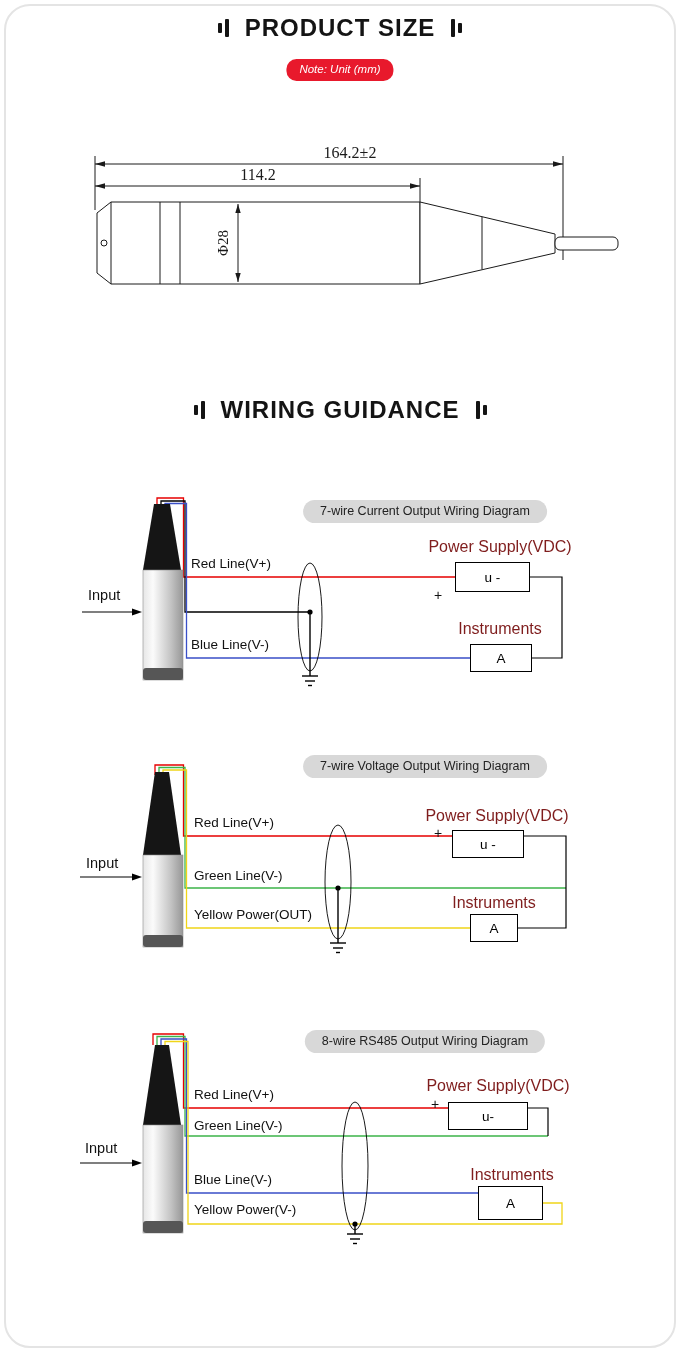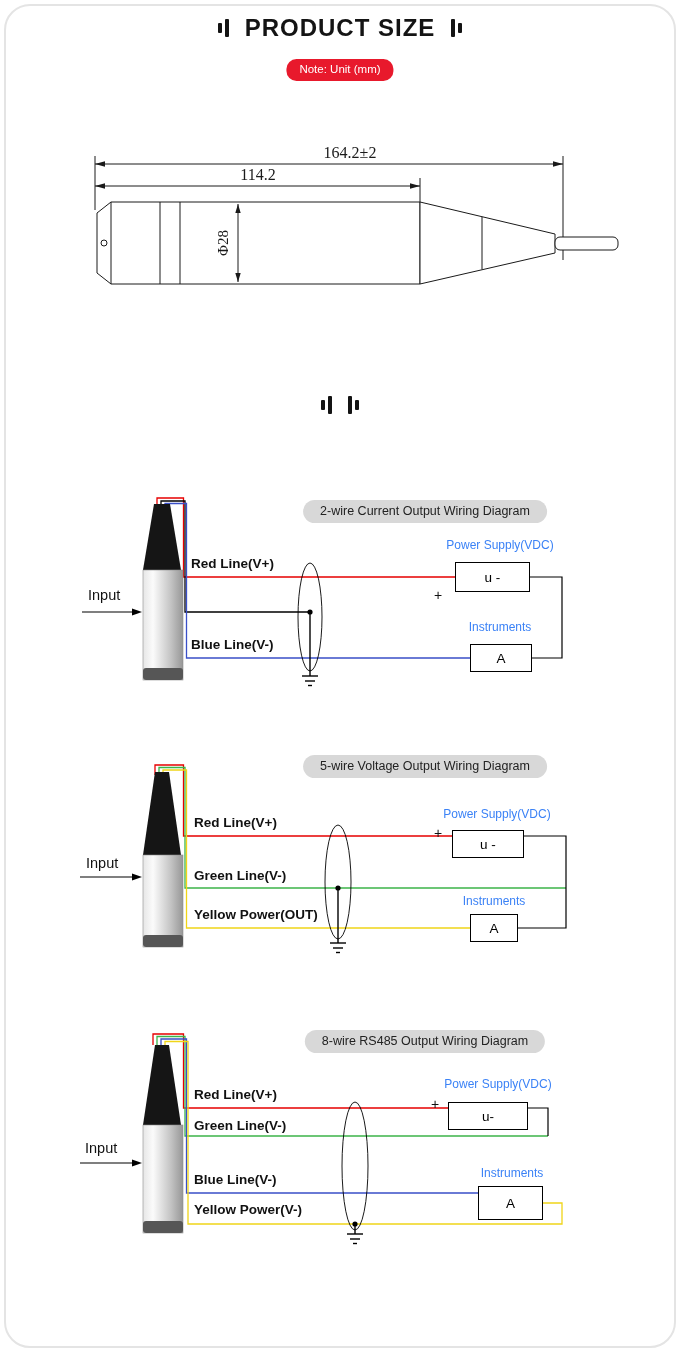--- a/index.html
+++ b/index.html
@@ -13,33 +13,33 @@
 
   .section-title { position:absolute; left:0; width:100%; display:flex; align-items:center; justify-content:center; gap:16px; }
   .title-text { font-size:24px; font-weight:bold; letter-spacing:1px; color:#141414; }
   .bars { display:flex; align-items:center; gap:3px; }
   .bar-s { width:4px; height:10px; background:#141414; border-radius:1px; }
   .bar-t { width:4px; height:18px; background:#141414; border-radius:1px; }
 
   .note-badge {
     position:absolute; top:59px; left:50%; transform:translateX(-50%);
     background:#e8192c; color:#fff; font-size:11.5px; line-height:1;
-    padding:5px 13px; border-radius:10px; white-space:nowrap;
+    padding:5px 13px; border-radius:10px; white-space:nowrap;font-style:italic;
   }
 
   .diagram { position:absolute; left:0; width:680px; }
   .diagram svg { position:absolute; left:0; top:0; }
 
   .pill {
     position:absolute; left:425px; transform:translateX(-50%);
     background:#d8d8d8; color:#222; font-size:12.5px; line-height:1;
     padding:5px 17px; border-radius:12px; white-space:nowrap; z-index:3;
   }
-  .wire-label { position:absolute; font-size:13.5px; color:#111; white-space:nowrap; z-index:3;font-weight:bold; }
-  .dev-label  { position:absolute; transform:translateX(-50%); font-size:12px; color:#3b82f6; white-space:nowrap; z-index:3; }
+  .wire-label { position:absolute; font-size:13.5px; color:#111; white-space:nowrap; z-index:3; }
+  .dev-label  { position:absolute; transform:translateX(-50%); font-size:16px; color:#7f1d1d; white-space:nowrap; z-index:3; }
   .input-label{ position:absolute; font-size:14.5px; color:#111; z-index:3; }
   .plus       { position:absolute; font-size:14px; color:#111; z-index:3; }
   .circuit-box{
     position:absolute; border:1.2px solid #000; background:#fff; z-index:2;
     display:flex; align-items:center; justify-content:center; font-size:13.5px; color:#000;
   }
 </style>
 </head>
 <body>
 
@@ -104,20 +104,21 @@
     <polygon points="238,162 235.3,153 240.7,153" fill="#1a1a1a"></polygon>
     <text transform="translate(228,123) rotate(-90)" text-anchor="middle" font-family="Liberation Serif, serif" font-size="15" fill="#1a1a1a">Φ28</text>
   </g>
 </svg>
 
 <div class="section-title" style="top:396px">
   <span class="bars">
       <span class="bar-s"></span>
       <span class="bar-t"></span>
     </span>
+  <span class="title-text">WIRING GUIDANCE</span>
   <span class="bars">
       <span class="bar-t"></span>
       <span class="bar-s"></span>
     </span>
 </div>
 
 <div class="diagram" style="top:490px;height:230px">
   <svg width="680" height="230" viewBox="0 0 680 230">
     <polyline points="157,17 157,8 183.5,8 183.5,87 470,87" stroke="#e60000" fill="none" stroke-width="1.3"></polyline>
     <polyline points="161,17 161,11 185,11 185,122 310,122" stroke="#000" fill="none" stroke-width="1.3"></polyline>
@@ -134,21 +135,21 @@
     </g>
     <ellipse cx="310" cy="127" rx="12" ry="54" fill="none" stroke="#000" stroke-width="0.9"></ellipse>
     <g stroke="#000" stroke-width="1.4">
       <circle cx="310" cy="122" r="2.6" fill="#000" stroke="none"></circle>
       <line x1="310" y1="122" x2="310" y2="186"></line>
       <line x1="302" y1="186" x2="318" y2="186"></line>
       <line x1="305" y1="191" x2="315" y2="191"></line>
       <line x1="308" y1="195.5" x2="312" y2="195.5"></line>
     </g>
   </svg>
-  <div class="pill" style="top:10px">2-wire Current Output Wiring Diagram</div>
+  <div class="pill" style="top:10px">7-wire Current Output Wiring Diagram</div>
   <div class="input-label" style="left:88px;top:97px">Input</div>
   <div class="wire-label" style="left:191px;top:66px">Red Line(V+)</div>
   <div class="wire-label" style="left:191px;top:147px">Blue Line(V-)</div>
   <div class="dev-label" style="left:500px;top:48px">Power Supply(VDC)</div>
   <div class="plus" style="left:434px;top:97px">+</div>
   <div class="circuit-box" style="left:455px;top:72px;width:75px;height:30px">u -</div>
   <div class="dev-label" style="left:500px;top:130px">Instruments</div>
   <div class="circuit-box" style="left:470px;top:154px;width:62px;height:28px">A</div>
 </div>
 
@@ -169,21 +170,21 @@
     </g>
     <ellipse cx="338" cy="129" rx="13" ry="57" fill="none" stroke="#000" stroke-width="0.9"></ellipse>
     <g stroke="#000" stroke-width="1.4">
       <circle cx="338" cy="135" r="2.6" fill="#000" stroke="none"></circle>
       <line x1="338" y1="135" x2="338" y2="190"></line>
       <line x1="330" y1="190" x2="346" y2="190"></line>
       <line x1="333" y1="195" x2="343" y2="195"></line>
       <line x1="336" y1="199.5" x2="340" y2="199.5"></line>
     </g>
   </svg>
-  <div class="pill" style="top:2px">5-wire Voltage Output Wiring Diagram</div>
+  <div class="pill" style="top:2px">7-wire Voltage Output Wiring Diagram</div>
   <div class="input-label" style="left:86px;top:102px">Input</div>
   <div class="wire-label" style="left:194px;top:62px">Red Line(V+)</div>
   <div class="wire-label" style="left:194px;top:115px">Green Line(V-)</div>
   <div class="wire-label" style="left:194px;top:154px">Yellow Power(OUT)</div>
   <div class="dev-label" style="left:497px;top:54px">Power Supply(VDC)</div>
   <div class="plus" style="left:434px;top:72px">+</div>
   <div class="circuit-box" style="left:452px;top:77px;width:72px;height:28px">u -</div>
   <div class="dev-label" style="left:494px;top:141px">Instruments</div>
   <div class="circuit-box" style="left:470px;top:161px;width:48px;height:28px">A</div>
 </div>

